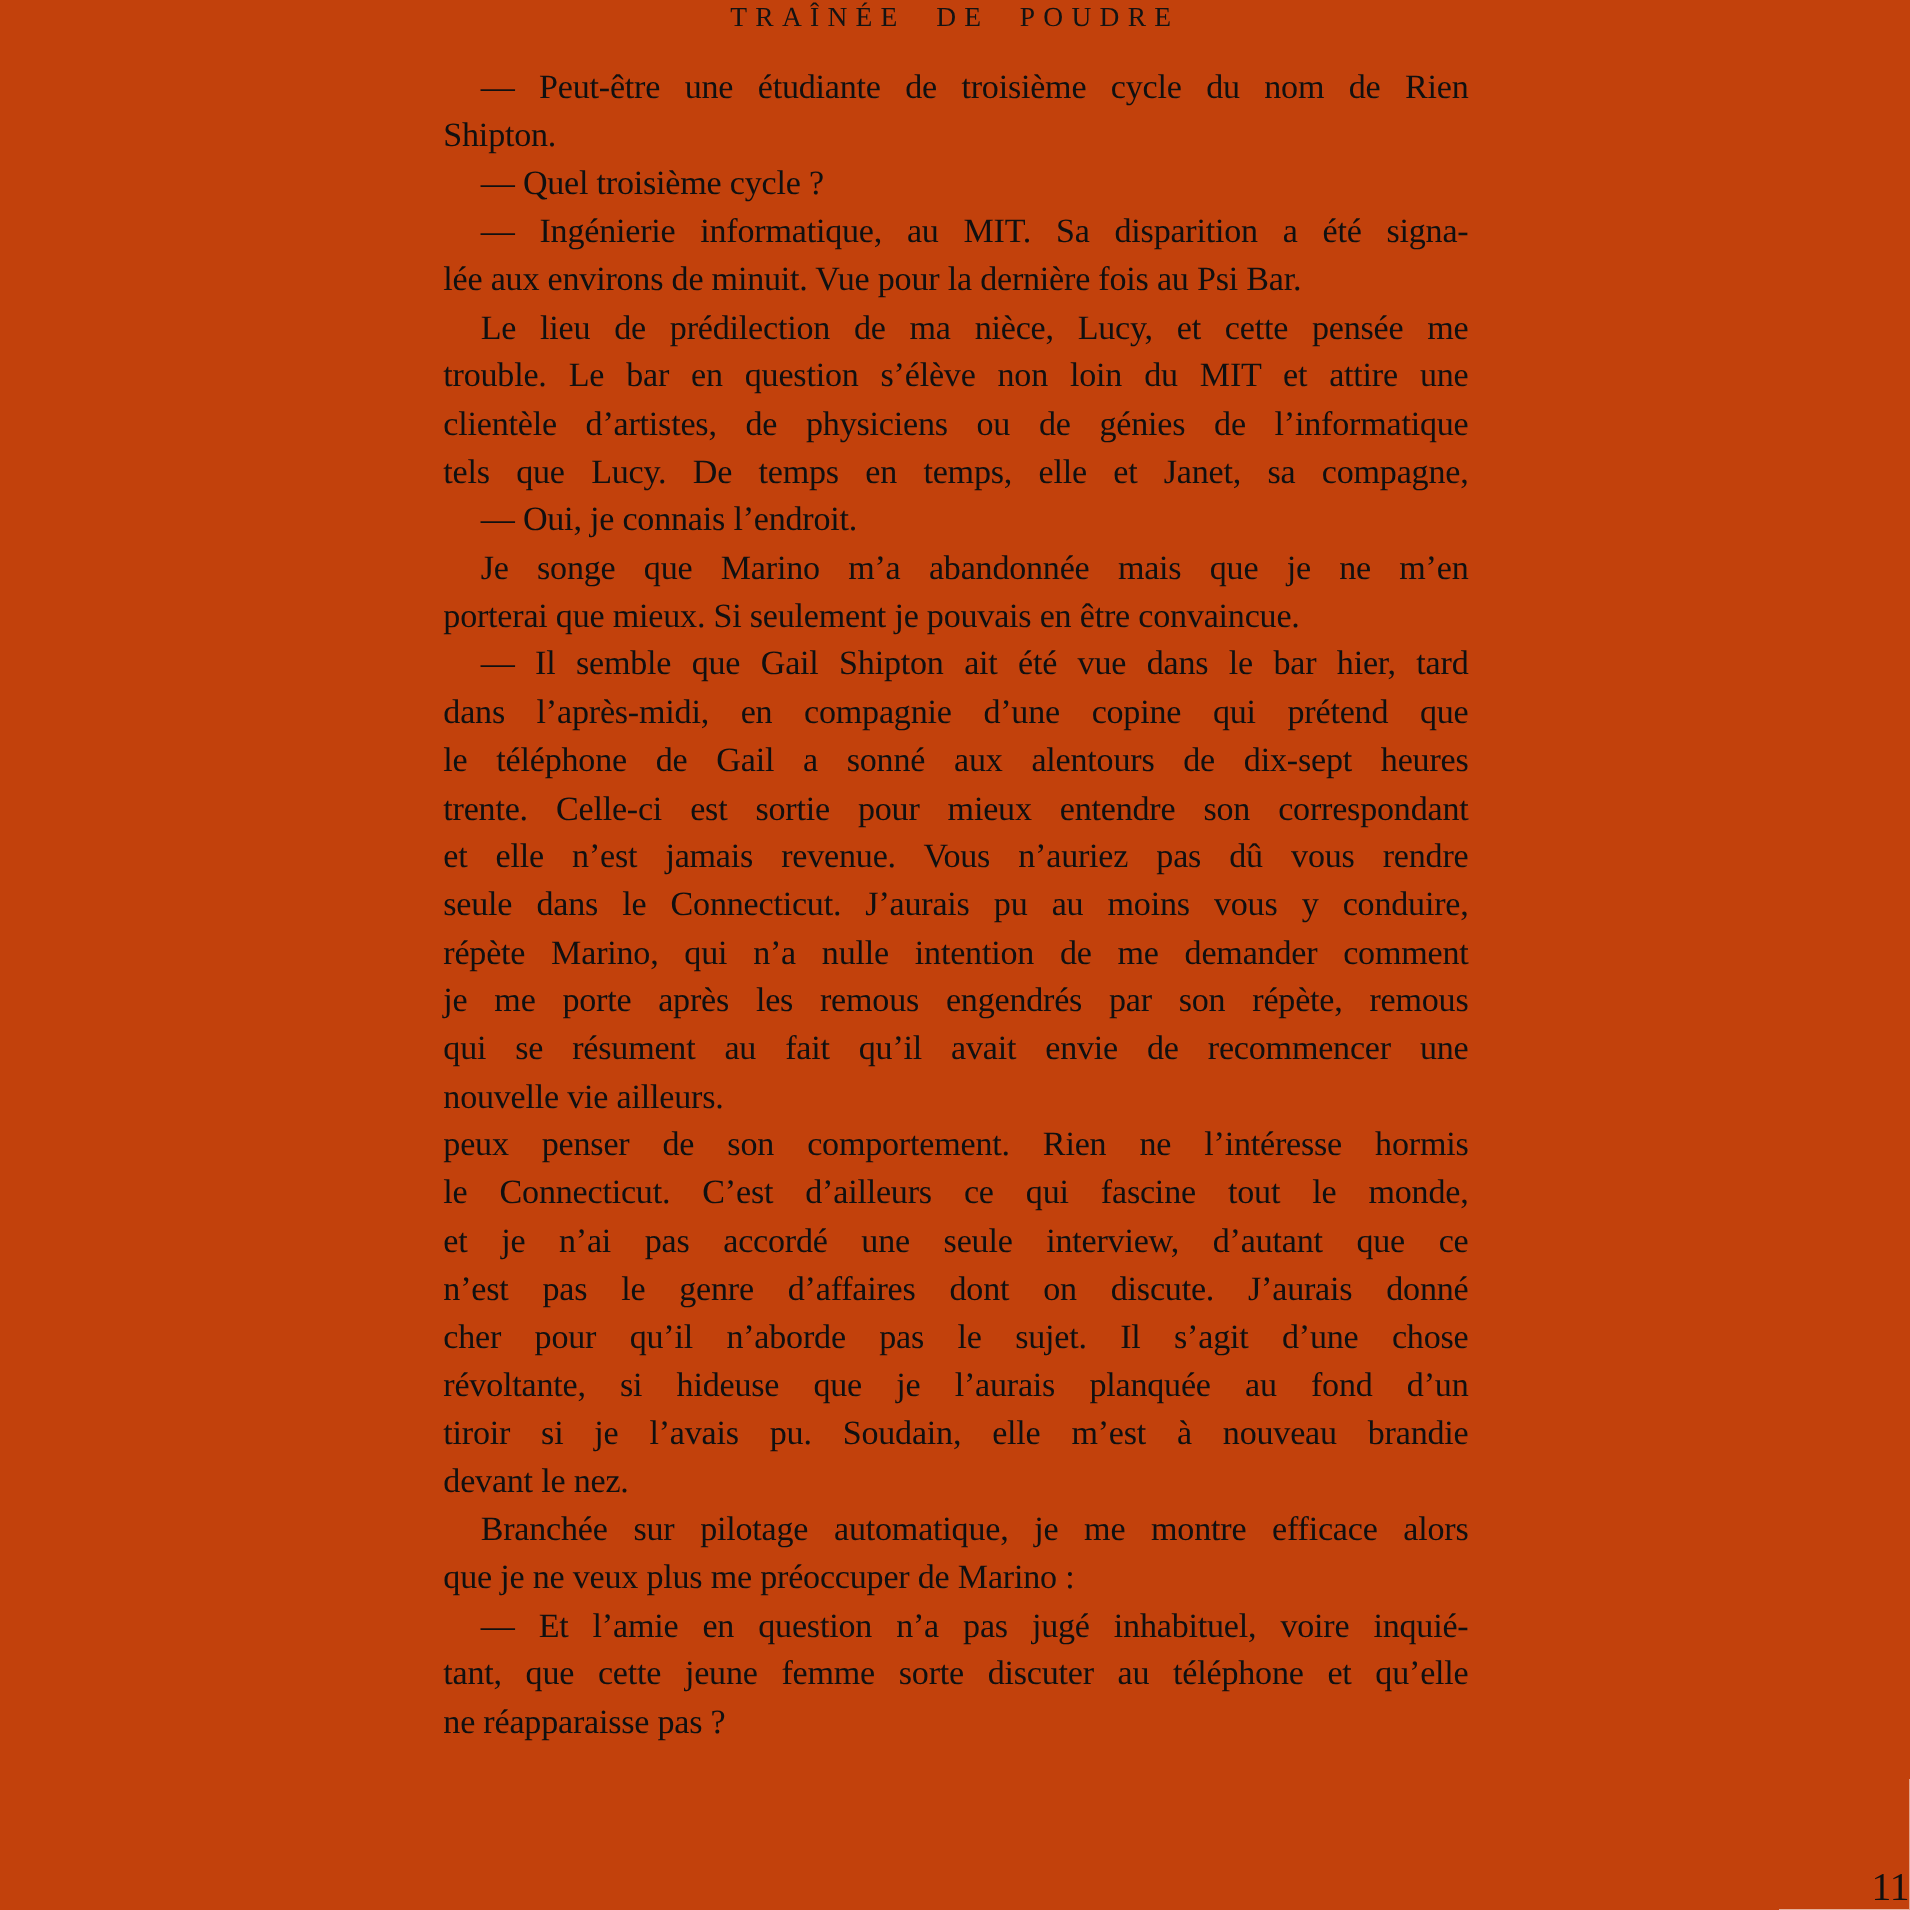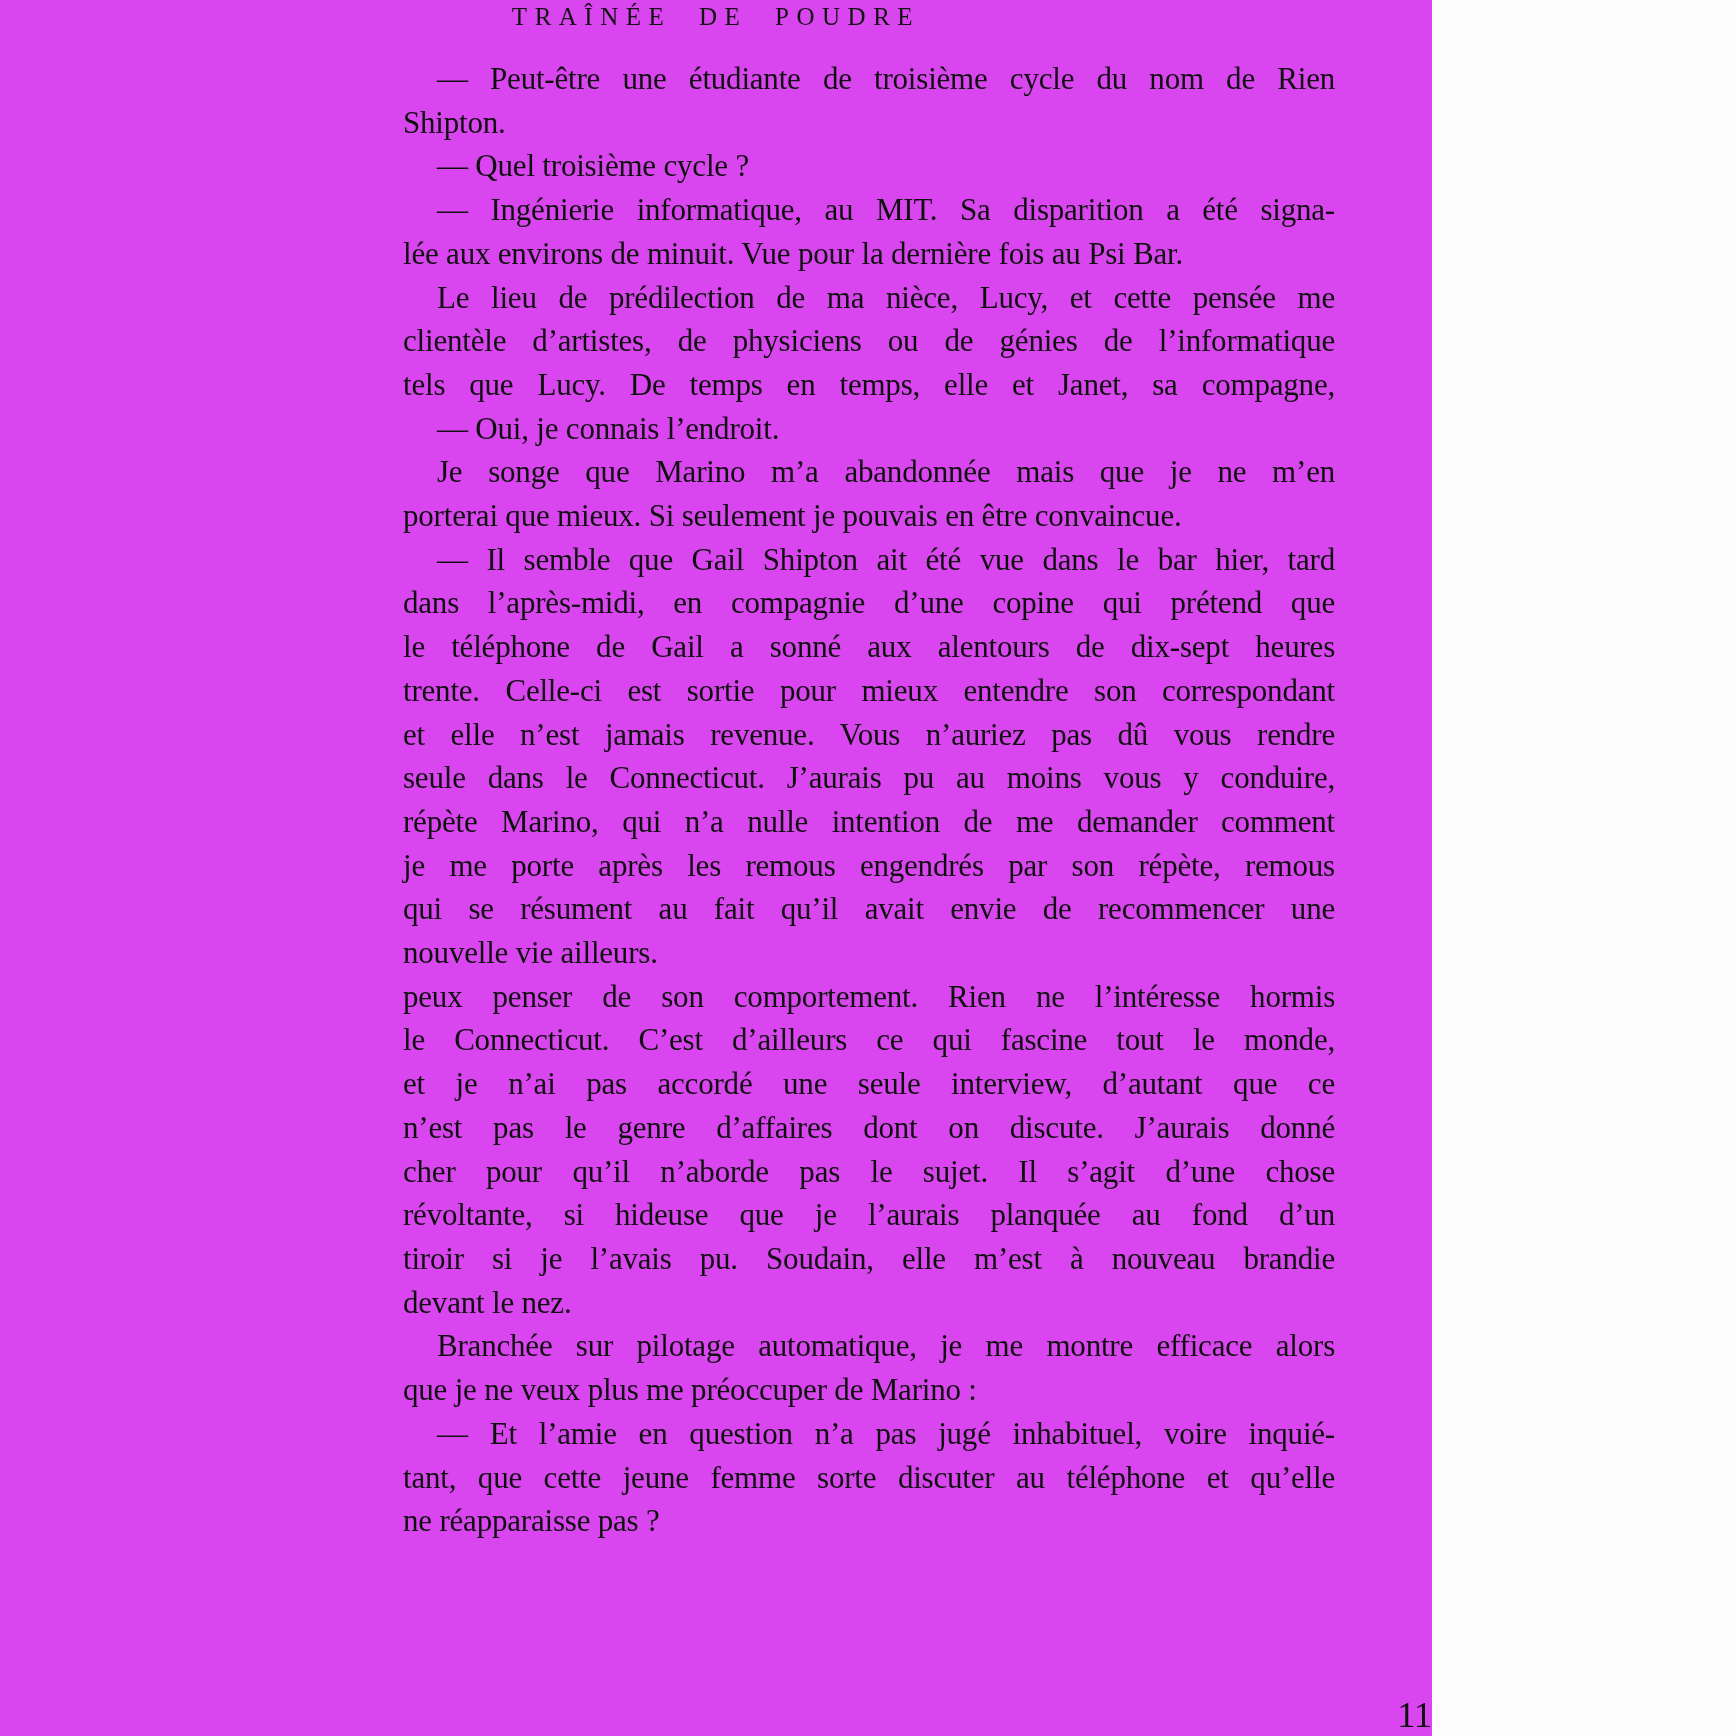--- a/index.html
+++ b/index.html
@@ -2,23 +2,23 @@
 <html><head>
 <meta charset="utf-8">
 <style>
   html, body {
     margin: 0;
     padding: 0;
     background: #fdfdfd;
   }
   .page {
     position: relative;
-    width: 1432px;
+    width: 1736px;
     height: 1736px;
-    background: #d946ef;
+    background: #c2410c;
     font-family: "Liberation Serif", serif;
     color: #111111;
     overflow: hidden;
   }
   .running-head {
     position: absolute;
     top: 3px;
     left: 0;
     right: 0;
     text-align: center;
@@ -70,20 +70,21 @@
       </div>
       <div class="para">
         <div class="line first last">— Quel troisième cycle ?</div>
       </div>
       <div class="para">
         <div class="line first">— Ingénierie informatique, au MIT. Sa disparition a été signa-</div>
         <div class="line last">lée aux environs de minuit. Vue pour la dernière fois au Psi Bar.</div>
       </div>
       <div class="para">
         <div class="line first">Le lieu de prédilection de ma nièce, Lucy, et cette pensée me</div>
+        <div class="line">trouble. Le bar en question s’élève non loin du MIT et attire une</div>
         <div class="line">clientèle d’artistes, de physiciens ou de génies de l’informatique</div>
         <div class="line">tels que Lucy. De temps en temps, elle et Janet, sa compagne,</div>
       </div>
       <div class="para">
         <div class="line first last">— Oui, je connais l’endroit.</div>
       </div>
       <div class="para">
         <div class="line first">Je songe que Marino m’a abandonnée mais que je ne m’en</div>
         <div class="line last">porterai que mieux. Si seulement je pouvais en être convaincue.</div>
       </div>

